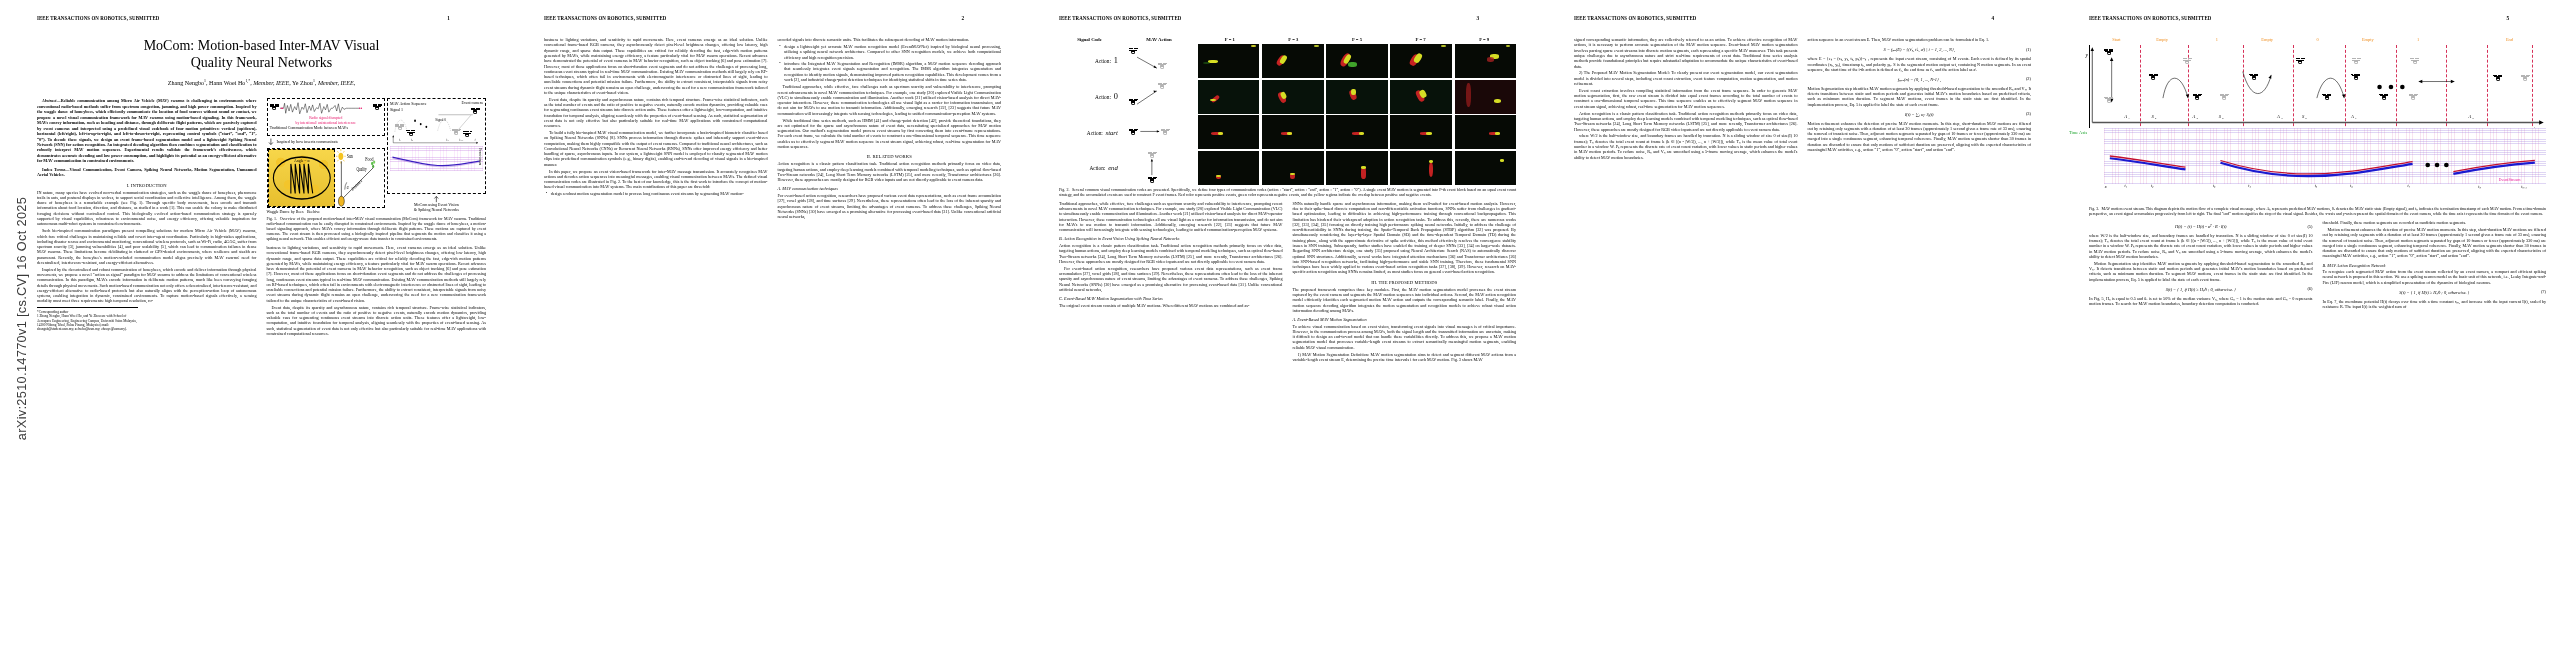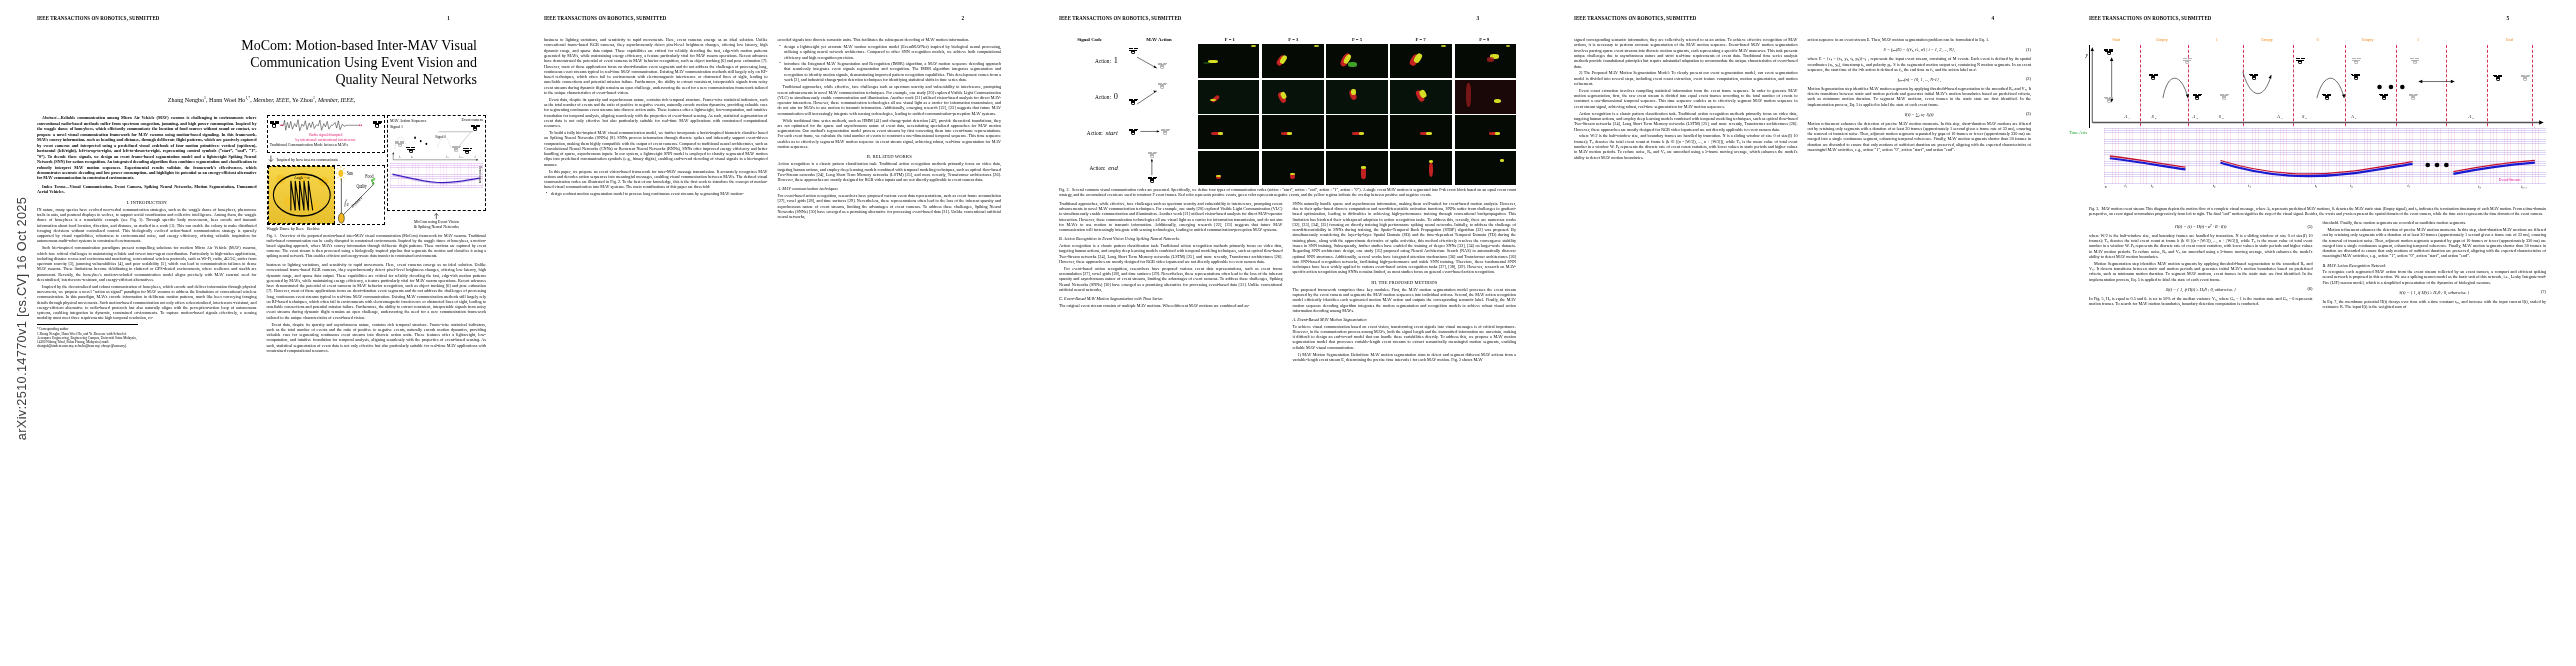--- a/index.html
+++ b/index.html
@@ -35,21 +35,21 @@
     font-family:"Liberation Serif", serif;
     font-size:5.3px; letter-spacing:0.1px;
     font-weight:600; font-stretch:condensed;
     transform:scaleX(.92); transform-origin:left center;
     margin-bottom:16.7px;
   }
   .runhead .rh-title{ white-space:nowrap; }
   .runhead .rh-page{ font-size:5.3px; transform:scaleX(1.08); }
 
   .title{
-    text-align:right; font-size:14px; line-height:1.22;
+    text-align:center; font-size:14px; line-height:1.22;
     margin:4.4px auto 7.8px auto; width:96%;
     font-weight:400;
   }
   .authors{
     text-align:center; font-size:6.1px; margin-bottom:12.2px;
   }
   .authors .it{ font-style:italic; }
   .authors sup{ font-size:3.9px; vertical-align:super; }
 
   .cols{ display:flex; gap:10px; }
@@ -217,21 +217,20 @@
   <div class="page first">
     <div class="arxiv-stamp">arXiv:2510.14770v1  [cs.CV]  16 Oct 2025</div>
 
     <div class="runhead">
       <span class="rh-title">IEEE TRANSACTIONS ON ROBOTICS, SUBMITTED</span>
       <span class="rh-page">1</span>
     </div>
 
     <div class="title">
       <div>MoCom: Motion-based Inter-MAV Visual</div>
-      <div>Communication Using Event Vision and</div>
       <div>Quality Neural Networks</div>
     </div>
 
     <div class="authors">
       <span>Zhang Nengbo</span><sup>1</sup><span>, Hann Woei Ho</span><sup>1,*</sup><span class="it">, Member, IEEE,</span><span> Ye Zhou</span><sup>1</sup><span class="it">, Member, IEEE,</span>
     </div>
 
     <div class="cols">
       <div class="col">
         <p class="abs"><span class="lead">Abstract</span><span>—Reliable communication among Micro Air Vehicle (MAV) swarms is challenging in environments where conventional radio-based methods suffer from spectrum congestion, jamming, and high power consumption. Inspired by the waggle dance of honeybees, which efficiently communicate the location of food sources without sound or contact, we propose a novel visual communication framework for MAV swarms using motion-based signaling. In this framework, MAVs convey information, such as heading and distance, through deliberate flight patterns, which are passively captured by event cameras and interpreted using a predefined visual codebook of four motion primitives: vertical (up/down), horizontal (left/right), left-to-up-to-right, and left-to-down-to-right, representing control symbols (“start”, “end”, “1”, “0”). To decode these signals, we design an event frame-based segmentation model and a lightweight Spiking Neural Network (SNN) for action recognition. An integrated decoding algorithm then combines segmentation and classification to robustly interpret MAV motion sequences. Experimental results validate the framework’s effectiveness, which demonstrates accurate decoding and low power consumption, and highlights its potential as an energy-efficient alternative for MAV communication in constrained environments.</span></p>

